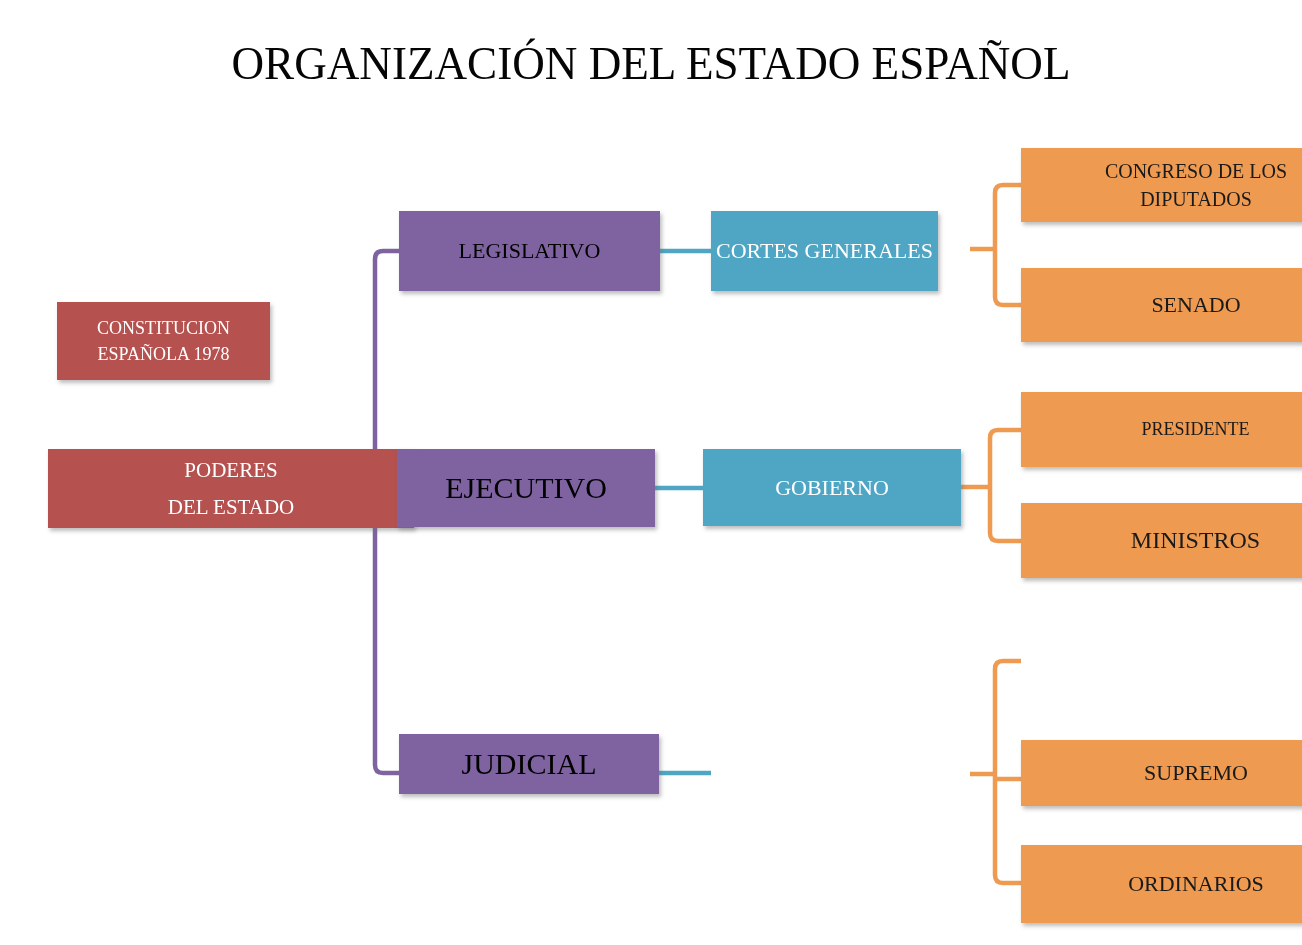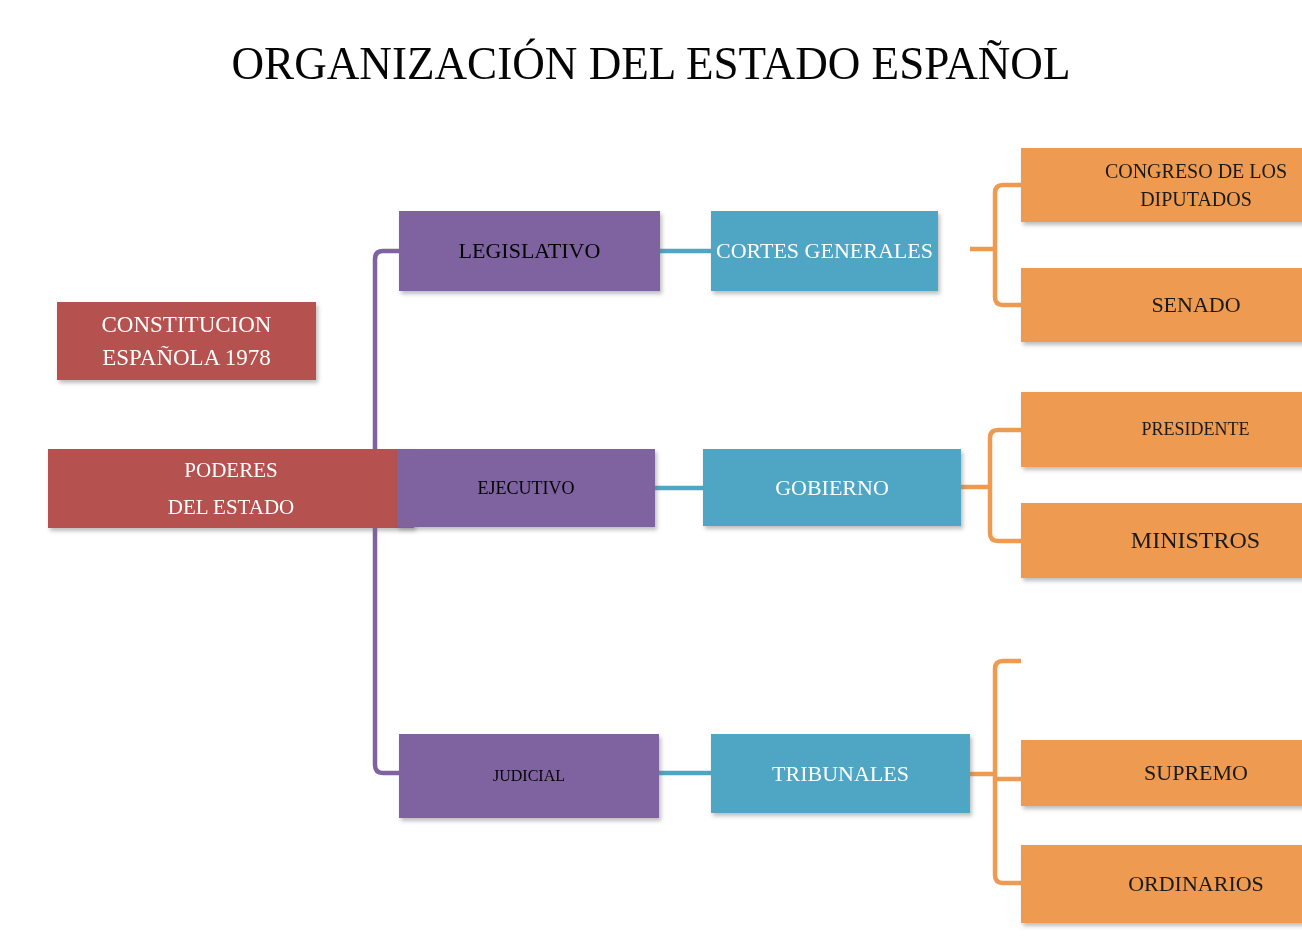--- a/index.html
+++ b/index.html
@@ -62,57 +62,54 @@
       <path d="M 970 249 L 995 249"></path>
       <path d="M 1021 185 L 1003 185 Q 995 185 995 193 L 995 297 Q 995 305 1003 305 L 1021 305"></path>
       <path d="M 961 487 L 990 487"></path>
       <path d="M 1021 430 L 998 430 Q 990 430 990 438 L 990 533 Q 990 541 998 541 L 1021 541"></path>
       <path d="M 970 774 L 995 774"></path>
       <path d="M 1021 661 L 1003 661 Q 995 661 995 669 L 995 875 Q 995 883 1003 883 L 1021 883"></path>
       <path d="M 995 779 L 1021 779"></path>
     </g>
   </svg>
 
-  <div class="node red" style="left:57px; top:302px; width:259px; height:78px; font-size:23px; line-height:1.45;">
+  <div class="node red" style="left:57px; top:302px; width:213px; height:78px; font-size:18px; line-height:1.45;">
     <div class="lbl">
       <div>CONSTITUCION</div>
       <div>ESPAÑOLA 1978</div>
     </div>
   </div>
 
   <div class="node red" style="left:48px; top:449px; width:366px; height:79px; font-size:21px; line-height:1.75;">
     <div class="lbl">
       <div>PODERES</div>
       <div>DEL ESTADO</div>
     </div>
   </div>
 
   <div class="node purple" style="left:399px; top:211px; width:261px; height:80px; font-size:22px;">
     <div class="lbl">LEGISLATIVO</div>
   </div>
 
-  <div class="node purple" style="left:397px; top:449px; width:258px; height:78px; font-size:18px;">
+  <div class="node purple" style="left:397px; top:449px; width:258px; height:78px; font-size:30px;">
     <div class="lbl">EJECUTIVO</div>
   </div>
 
-  <div class="node purple" style="left:399px; top:734px; width:260px; height:84px; font-size:16px;">
+  <div class="node purple" style="left:399px; top:734px; width:260px; height:60px; font-size:30px;">
     <div class="lbl">JUDICIAL</div>
   </div>
 
   <div class="node teal" style="left:711px; top:211px; width:227px; height:80px; font-size:22px;">
     <div class="lbl">CORTES GENERALES</div>
   </div>
 
   <div class="node teal" style="left:703px; top:449px; width:258px; height:77px; font-size:22px;">
     <div class="lbl">GOBIERNO</div>
   </div>
 
-  <div class="node teal" style="left:711px; top:734px; width:259px; height:79px; font-size:22px;">
-    <div class="lbl">TRIBUNALES</div>
-  </div>
 
   <div class="node orange" style="left:1021px; top:148px; width:258px; height:74px; font-size:20px; line-height:1.4;">
     <div class="lbl">
       <div>CONGRESO DE LOS</div>
       <div>DIPUTADOS</div>
     </div>
   </div>
 
   <div class="node orange" style="left:1021px; top:268px; width:258px; height:74px; font-size:22px;">
     <div class="lbl">SENADO</div>

